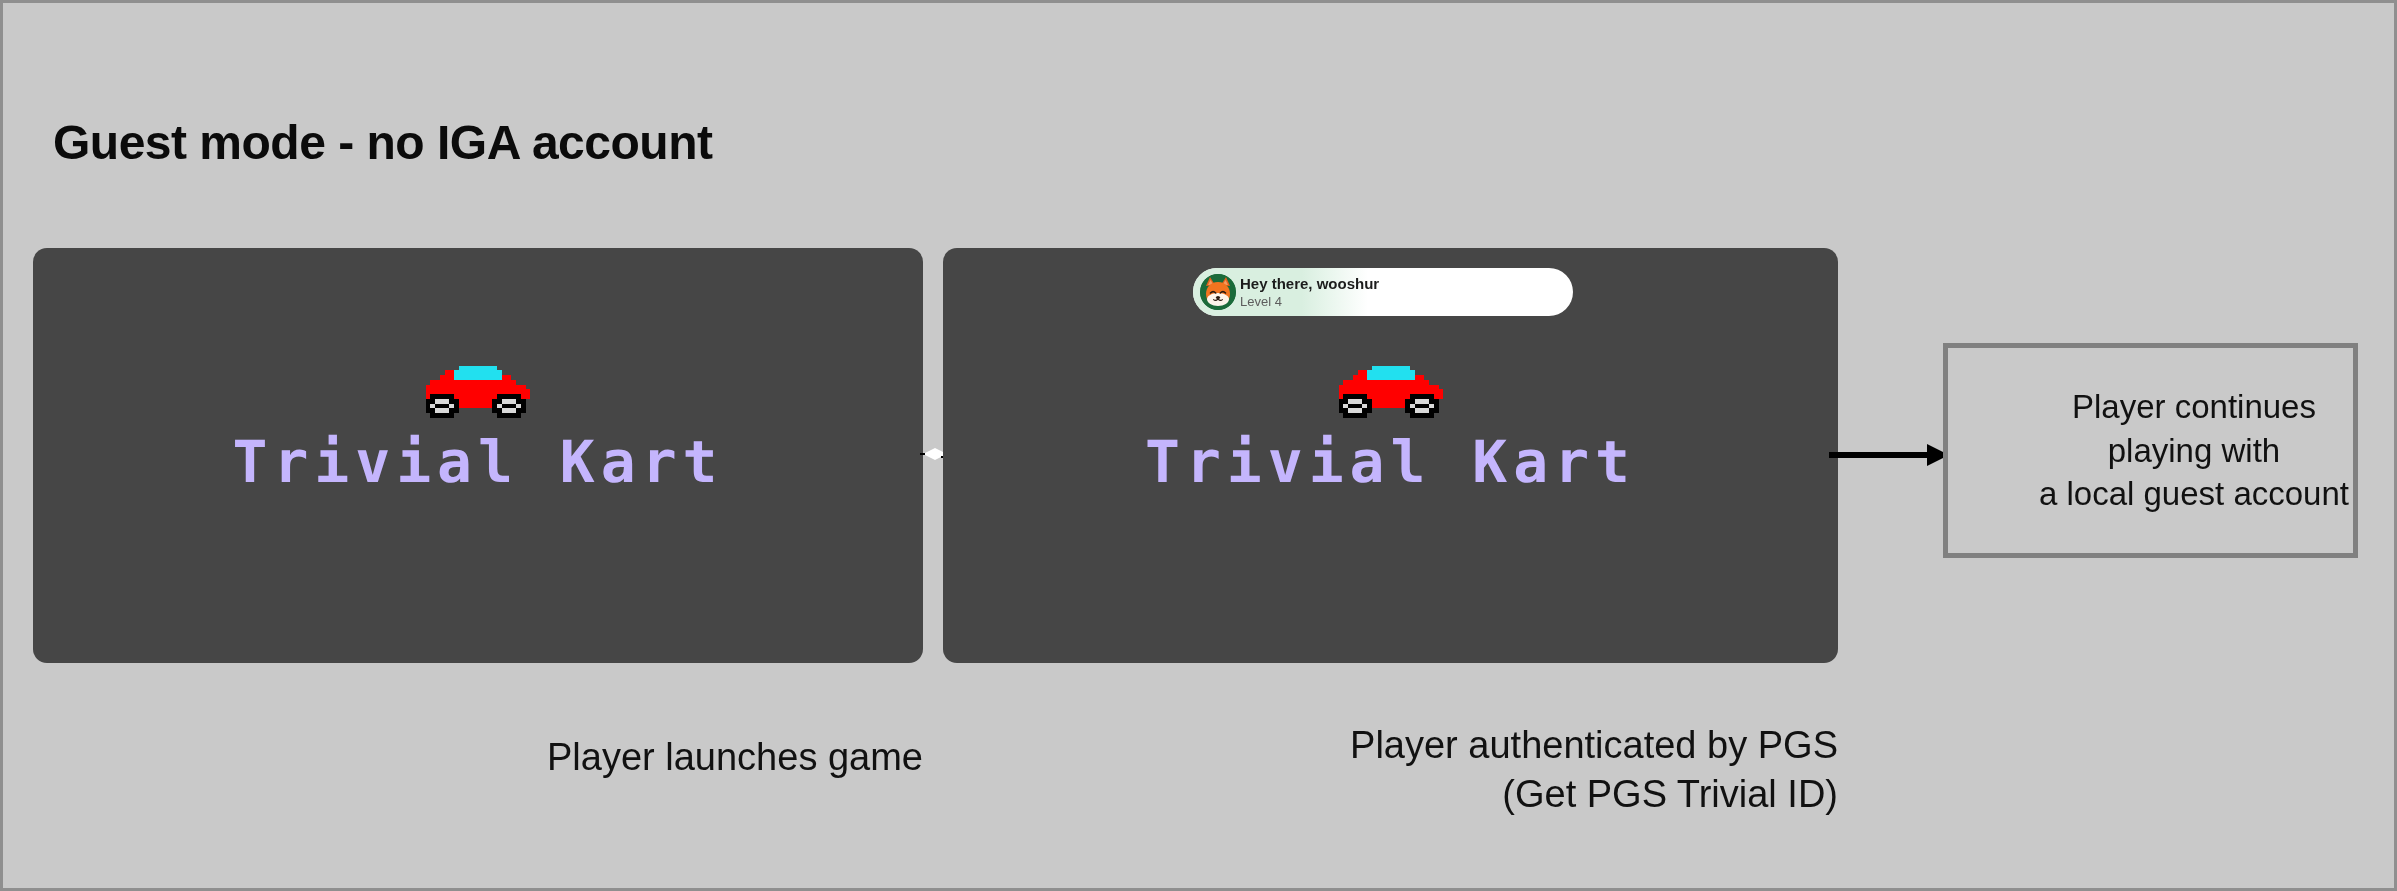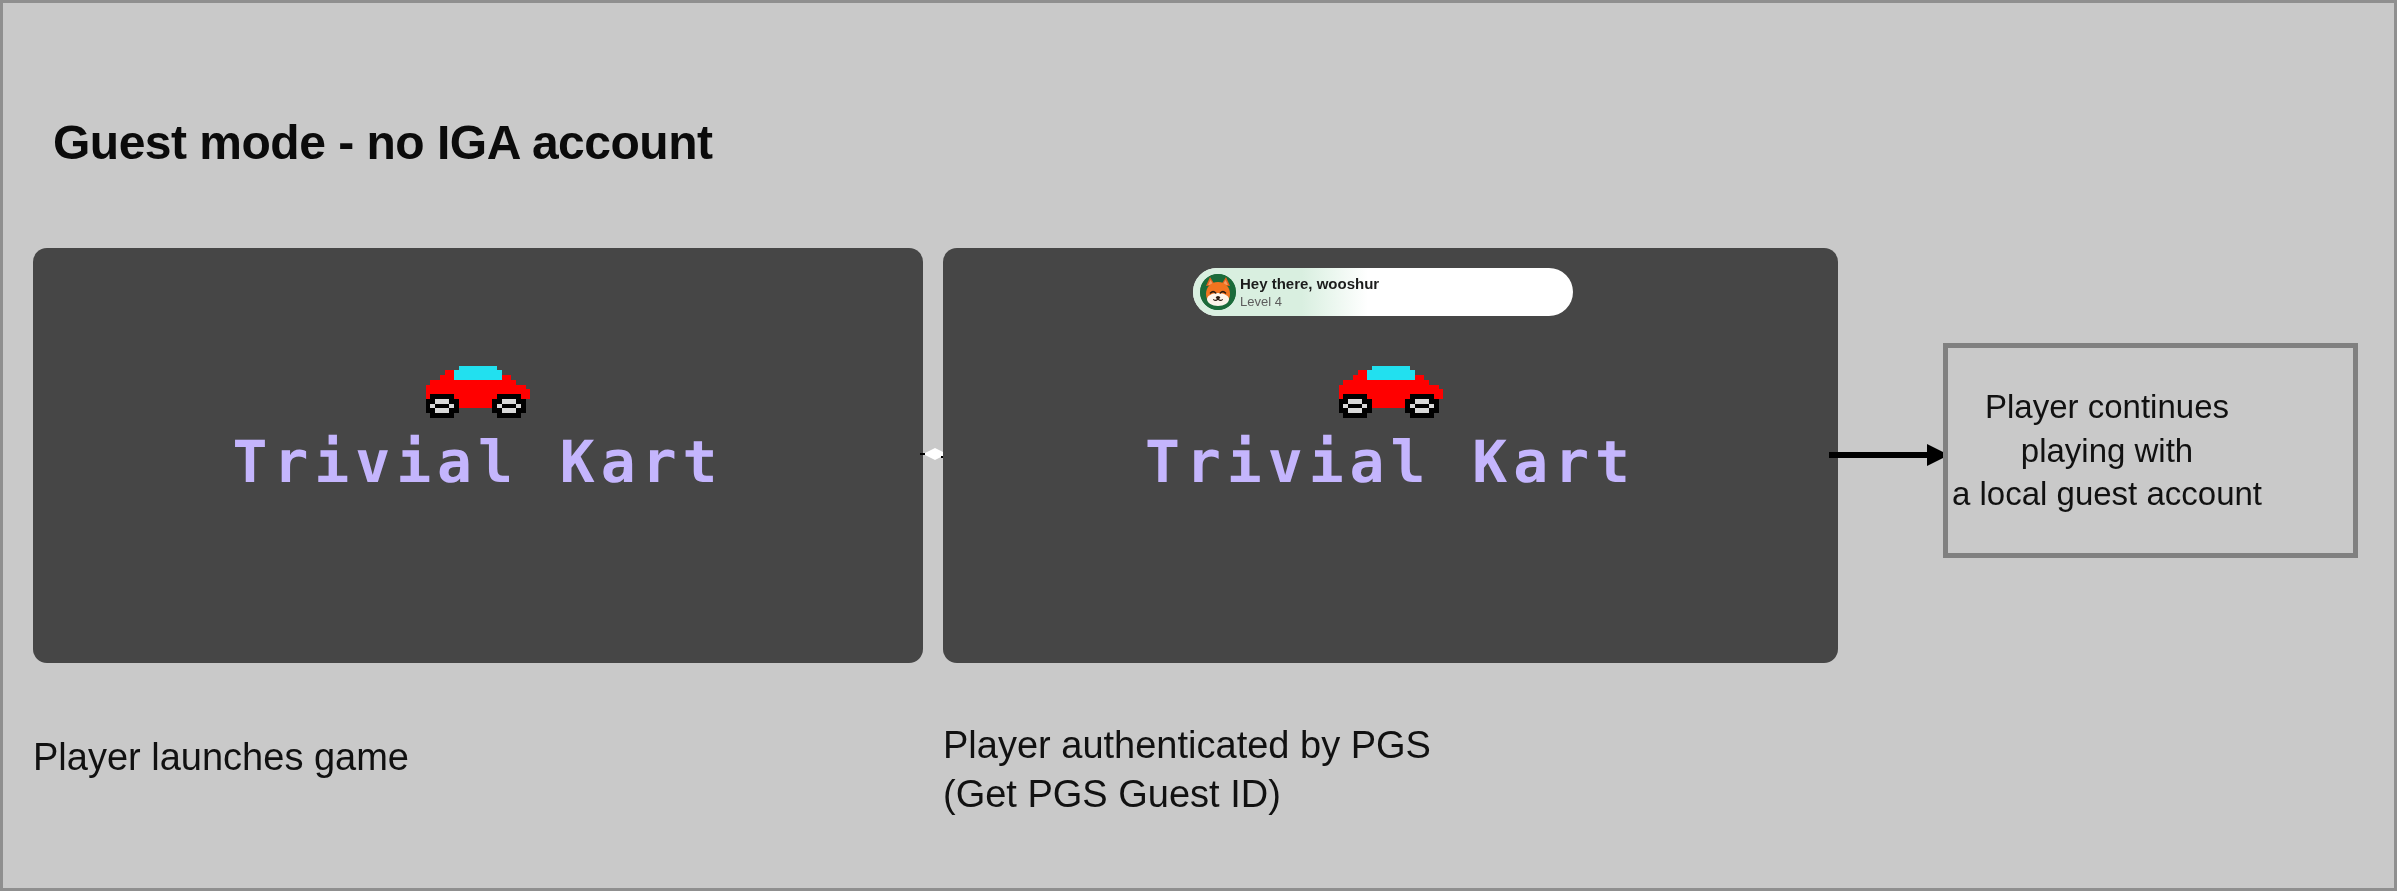--- a/index.html
+++ b/index.html
@@ -118,21 +118,21 @@
   #toast-level {
     font-size: 13px;
     color: #5d5d5d;
     margin-top: 3px;
     white-space: nowrap;
   }
 
   
   .caption {
     position: absolute;
-    text-align: left;
+    text-align: right;
     font-size: 38px;
     color: #111111;
     line-height: 1.28;
     white-space: pre-line;
   }
   #caption-launch { left: 30px;  top: 730px; width: 890px; }
   #caption-auth   { left: 940px; top: 718px; width: 895px; }
 
   
   #panel-connector {
@@ -158,21 +158,22 @@
   #outcome-box {
     position: absolute;
     left: 1940px;
     top: 340px;
     width: 415px;
     height: 215px;
     border: 5px solid #808080;
     background: #c9c9c9;
     display: flex;
     align-items: center;
-    justify-content: flex-start;
+    justify-content: flex-end;
+    padding-left: 46px;
   }
   #outcome-text {
     font-size: 33px;
     color: #111111;
     text-align: center;
     line-height: 1.32;
     white-space: pre-line;
     padding: 0 4px;
   }
 </style>
@@ -299,21 +300,21 @@
         <rect x="20" y="10" width="1" height="1" fill="#000000"></rect>
       </svg>
     </div>
 
     <div class="kart-logo">Trivial Kart</div>
   </div>
 
   <div class="caption" id="caption-launch">Player launches game</div>
 
   <div class="caption" id="caption-auth">Player authenticated by PGS
-(Get PGS Guest ID)</div>
+(Get PGS Trivial ID)</div>
 
   <div id="outcome-arrow">
     <svg viewBox="0 0 120 34" aria-hidden="true">
       <line x1="0" y1="17" x2="100" y2="17" stroke="#000000" stroke-width="6"></line>
       <polygon points="98,6 120,17 98,28" fill="#000000"></polygon>
     </svg>
   </div>
 
   <div id="outcome-box">
     <div id="outcome-text">Player continues

